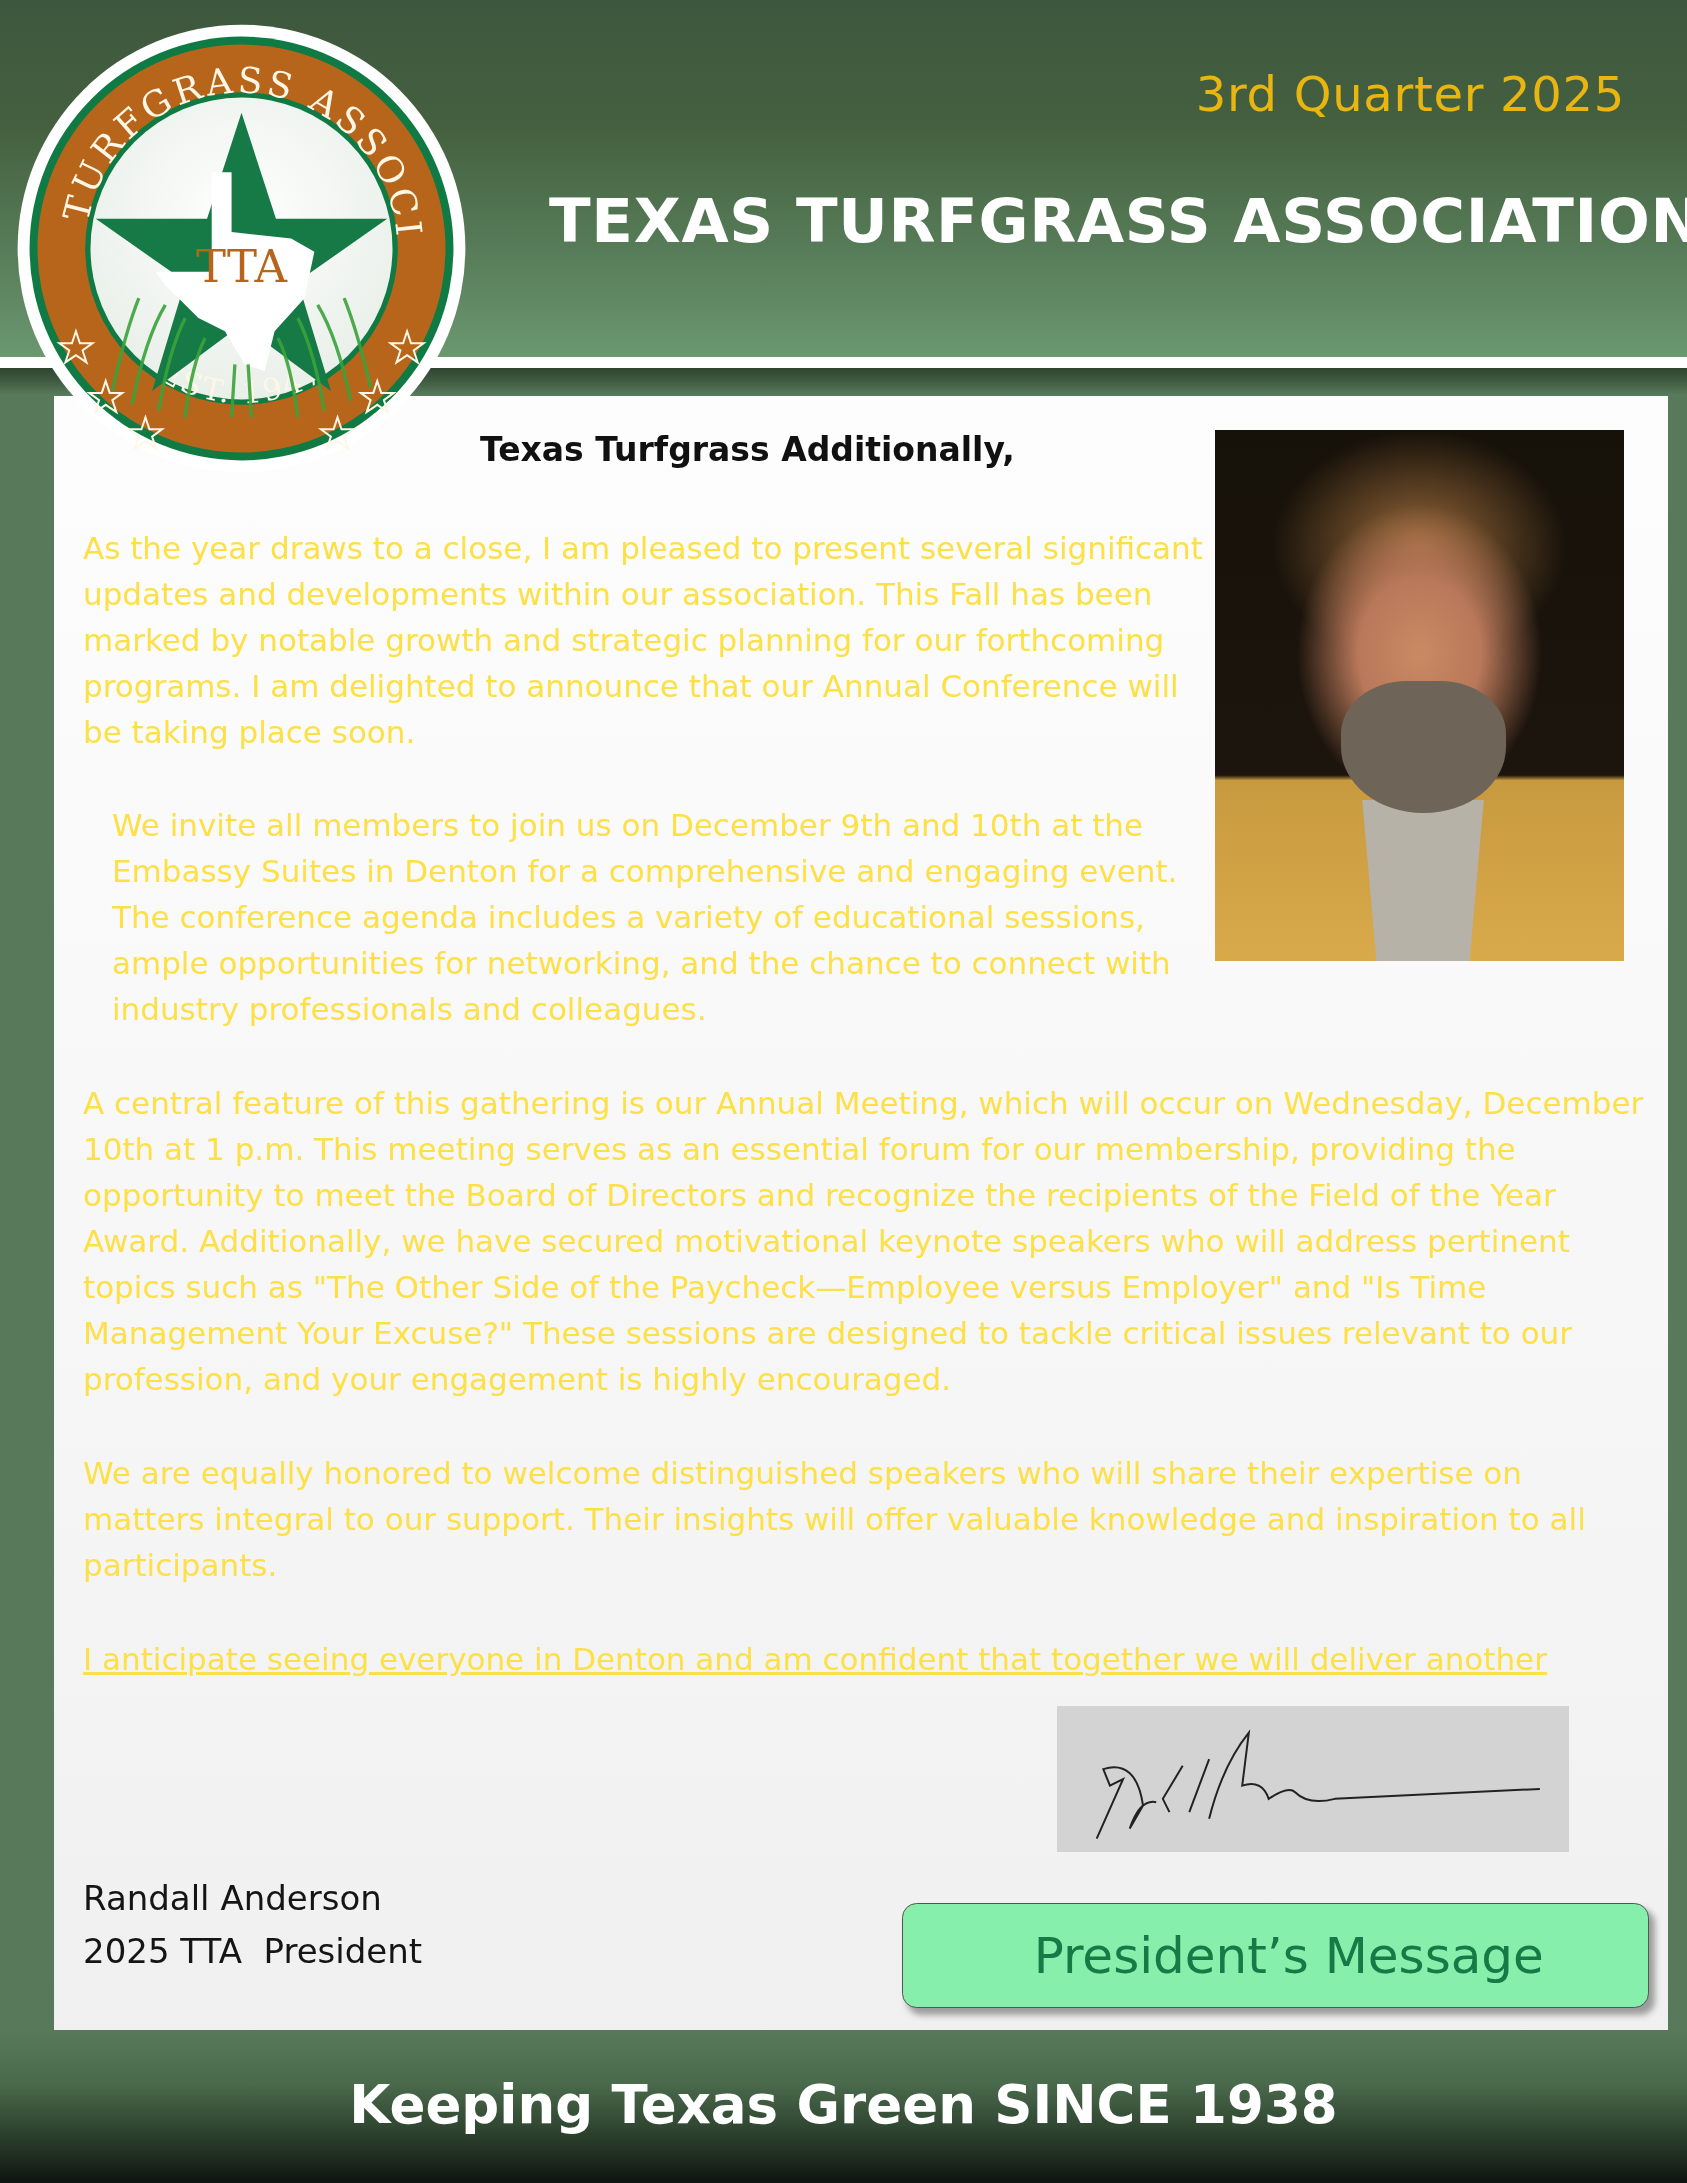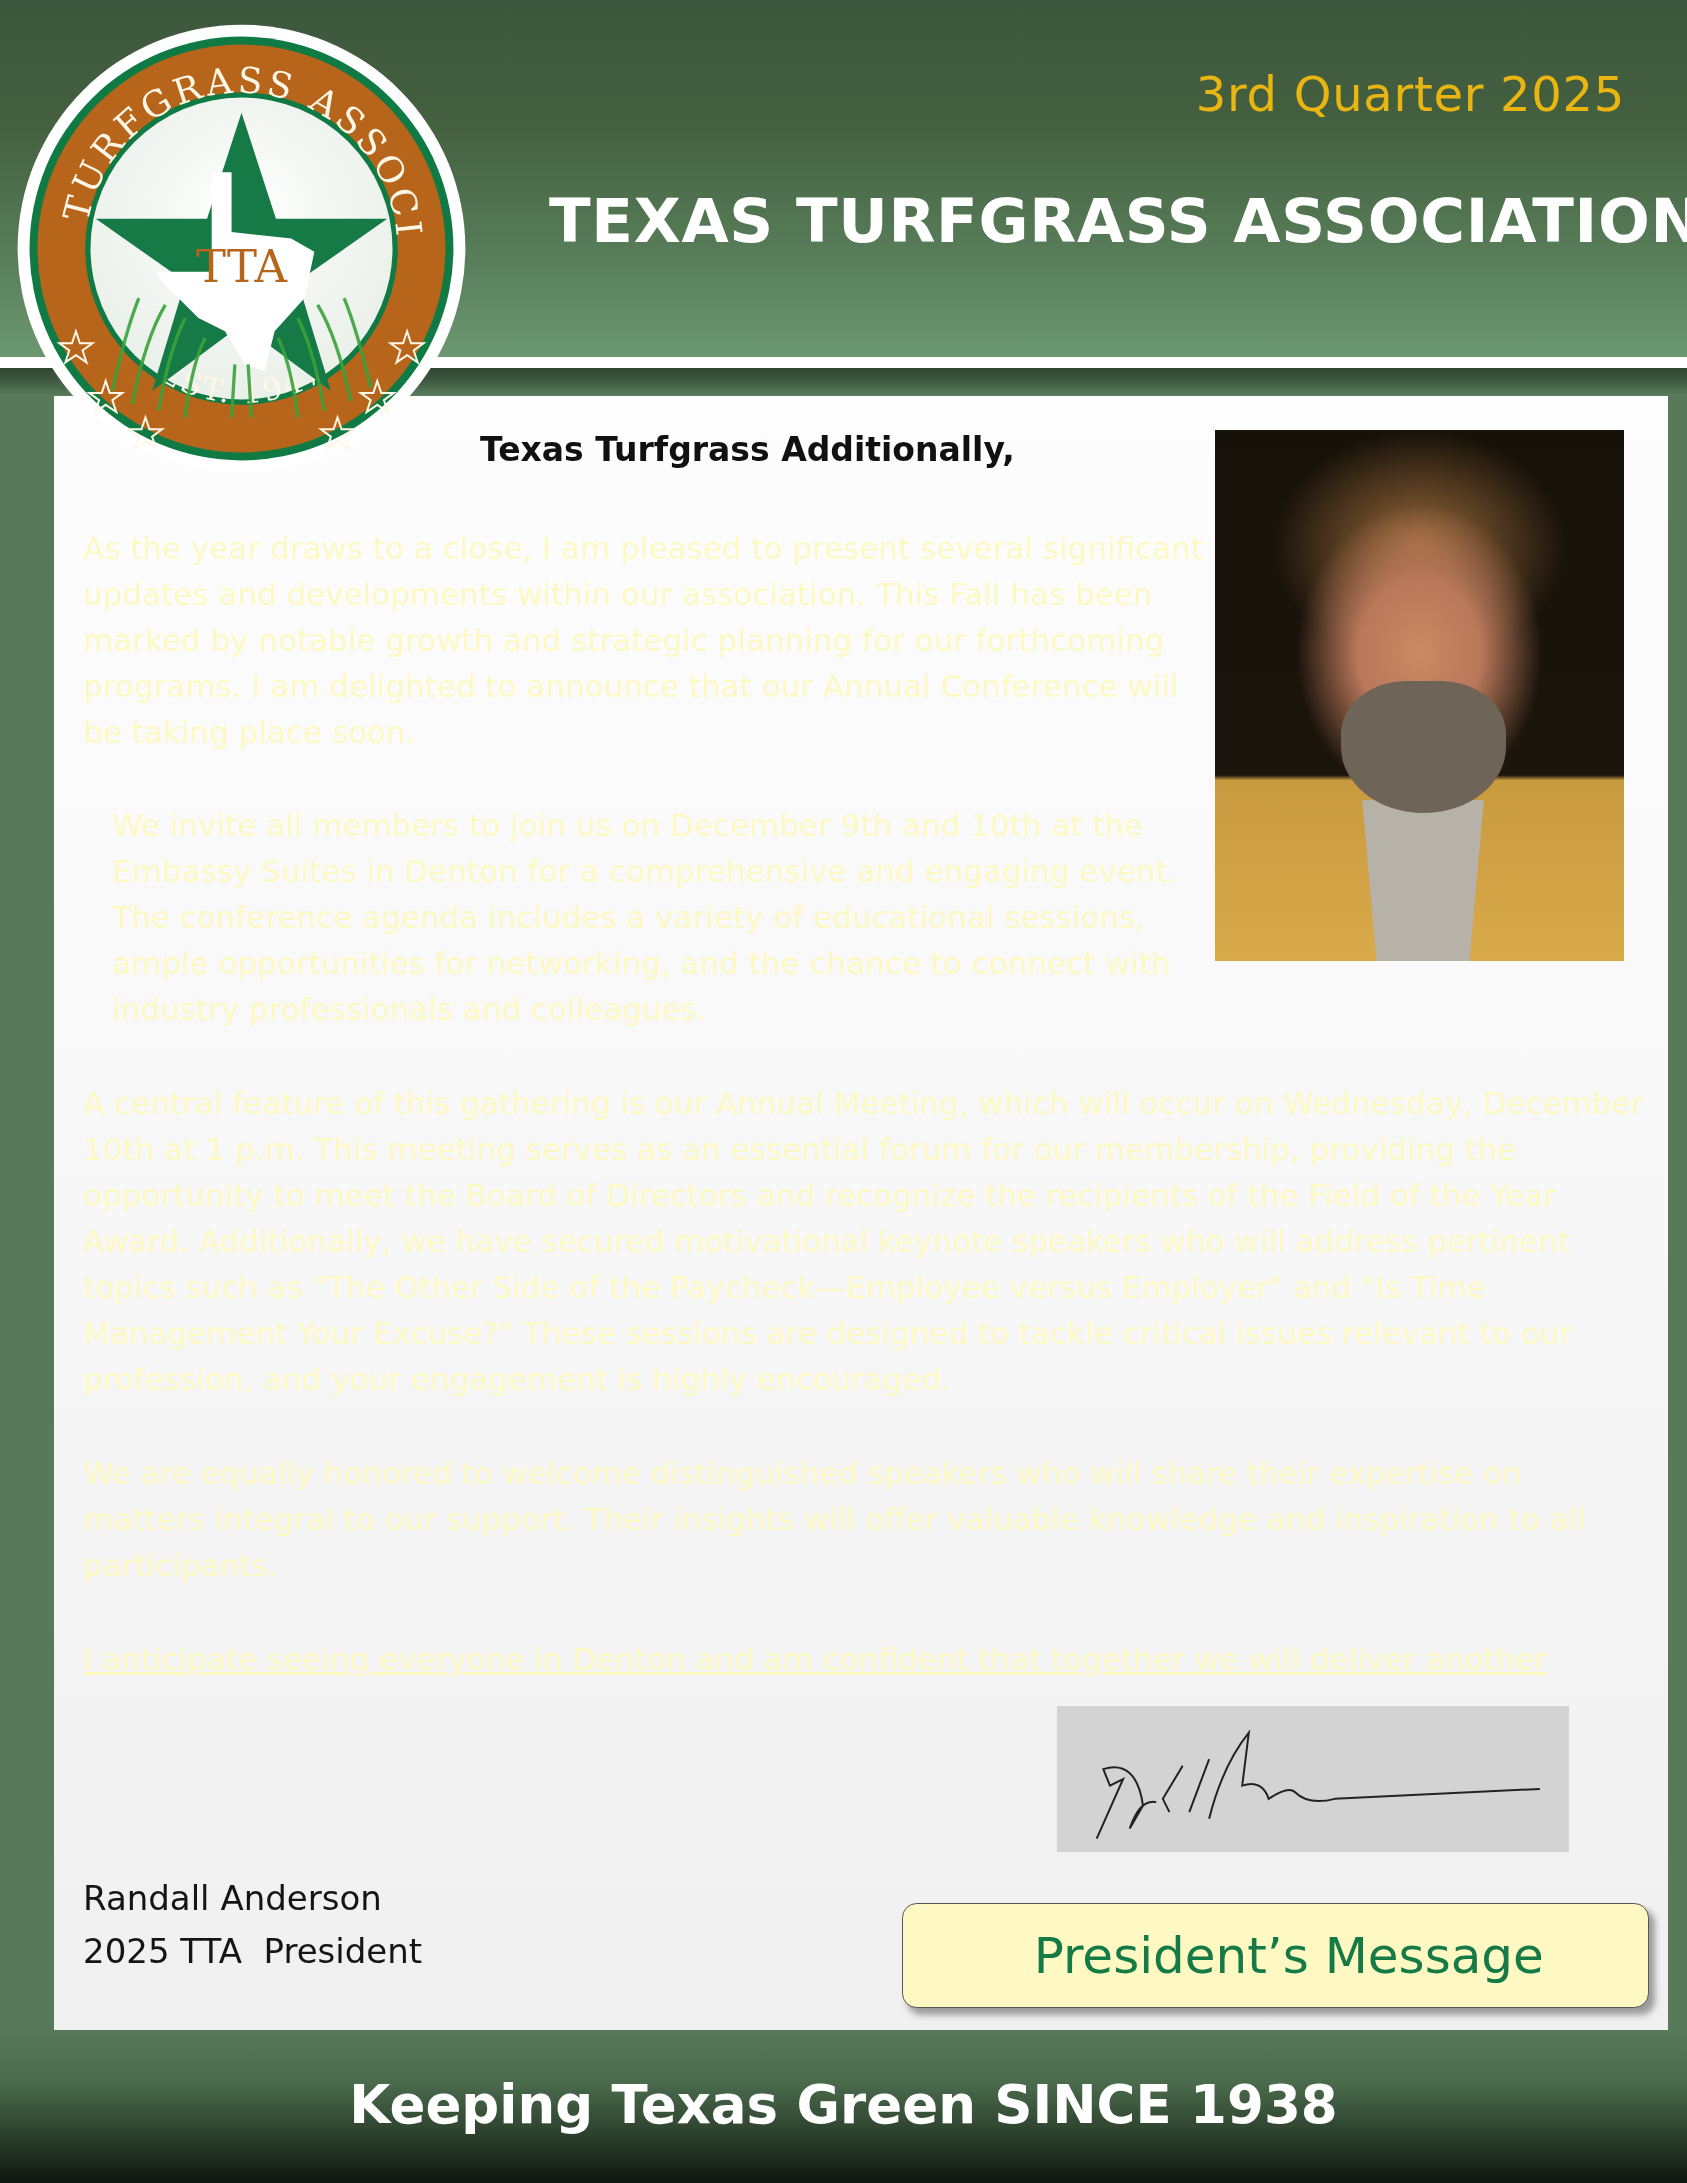--- a/index.html
+++ b/index.html
@@ -12,40 +12,40 @@
     background:linear-gradient(180deg,#2f4431 0%,#3f5a41 45%,#5a7d5e 100%); }
   .sidebg { position:absolute; left:0; top:396px; width:1687px; height:1634px; background:#587a5b; }
   .quarter { position:absolute; right:62px; top:66px; font-size:48px; color:#e8b511;
     font-family:"DejaVu Sans", sans-serif; letter-spacing:0.7px; }
   .org-title { position:absolute; left:549px; top:185px; font-size:61px; font-weight:bold;
     color:#ffffff; font-family:"DejaVu Sans", sans-serif; letter-spacing:0.7px; white-space:nowrap; }
   .card { position:absolute; left:54px; top:396px; width:1614px; height:1634px;
     background:linear-gradient(180deg,#fdfdfd 0%,#f6f6f6 60%,#f0f0f0 100%); }
   .logo { position:absolute; left:13.2px; top:20px; width:457px; height:457px; }
   .greeting { position:absolute; left:480px; top:430px; font-size:33px; font-weight:bold; color:#111; }
-  .body-text { position:absolute; left:83px; color:#fef9c3; font-size:31px; line-height:46px; }
+  .body-text { position:absolute; left:83px; color:#fde047; font-size:31px; line-height:46px; }
   .p1 { top:525px; width:1125px; }
   .p2 { top:802px; width:1125px;margin-left:29px; }
   .p3 { top:1080px; width:1568px; }
   .p4 { top:1450px; width:1568px; }
   .p5 { top:1636px; width:1568px;text-decoration:underline; }
   .p5 .rest { display:block; width:887px; line-height:53px; }
   .sig-name { position:absolute; left:83px; top:1872px; font-size:34px; color:#151515; line-height:53px; }
   .photo { position:absolute; left:1215px; top:430px; width:409px; height:531px;
     background:radial-gradient(ellipse 30% 28% at 50% 42%, #c98a63 0%, #b9785a 50%, rgba(120,70,40,0) 100%),
                radial-gradient(ellipse 36% 22% at 50% 22%, #9a6a3a 0%, rgba(80,50,20,0) 100%),
                linear-gradient(180deg,#161109 0%,#1c150d 65%,#c89a3f 66%,#d9aa4a 100%); overflow:hidden; }
   .photo .beard { position:absolute; left:126px; top:251px; width:165px; height:132px;
     border-radius:40% 40% 50% 50%; background:#6f6458; }
   .photo .shirt { position:absolute; left:132px; top:370px; width:152px; height:172px;
     background:#b7b2a8; clip-path:polygon(10% 0,90% 0,80% 100%,20% 100%); }
   .signature { position:absolute; left:1057px; top:1706px; width:512px; height:146px;
     background:linear-gradient(180deg,#d6d6d6,#cfcfcf); }
   .badge { position:absolute; left:902px; top:1903px; width:745px; height:103px;
-    background:#fef9c3; border:1.3px solid #555; border-radius:14.6px;
+    background:#86efac; border:1.3px solid #555; border-radius:14.6px;
     box-shadow:5.3px 6.6px 6.6px rgba(0,0,0,0.35); display:flex; align-items:center; justify-content:center; }
   .badge span { font-size:50px; color:#157a45; font-family:"DejaVu Sans", sans-serif; padding-left:26.5px; }
   .footer { position:absolute; left:0; top:2030px; width:1687px; height:153px;
     background:linear-gradient(180deg,#587a5b 0%,#4a6a4c 35%,#2a3e2b 70%,#0f1510 100%); }
   .tagline { position:absolute; left:0; width:1687px; top:2074px; text-align:center;
     font-size:53px; font-weight:bold; color:#ffffff; font-family:"DejaVu Sans", sans-serif; }
 </style>
 </head>
 <body>
 

